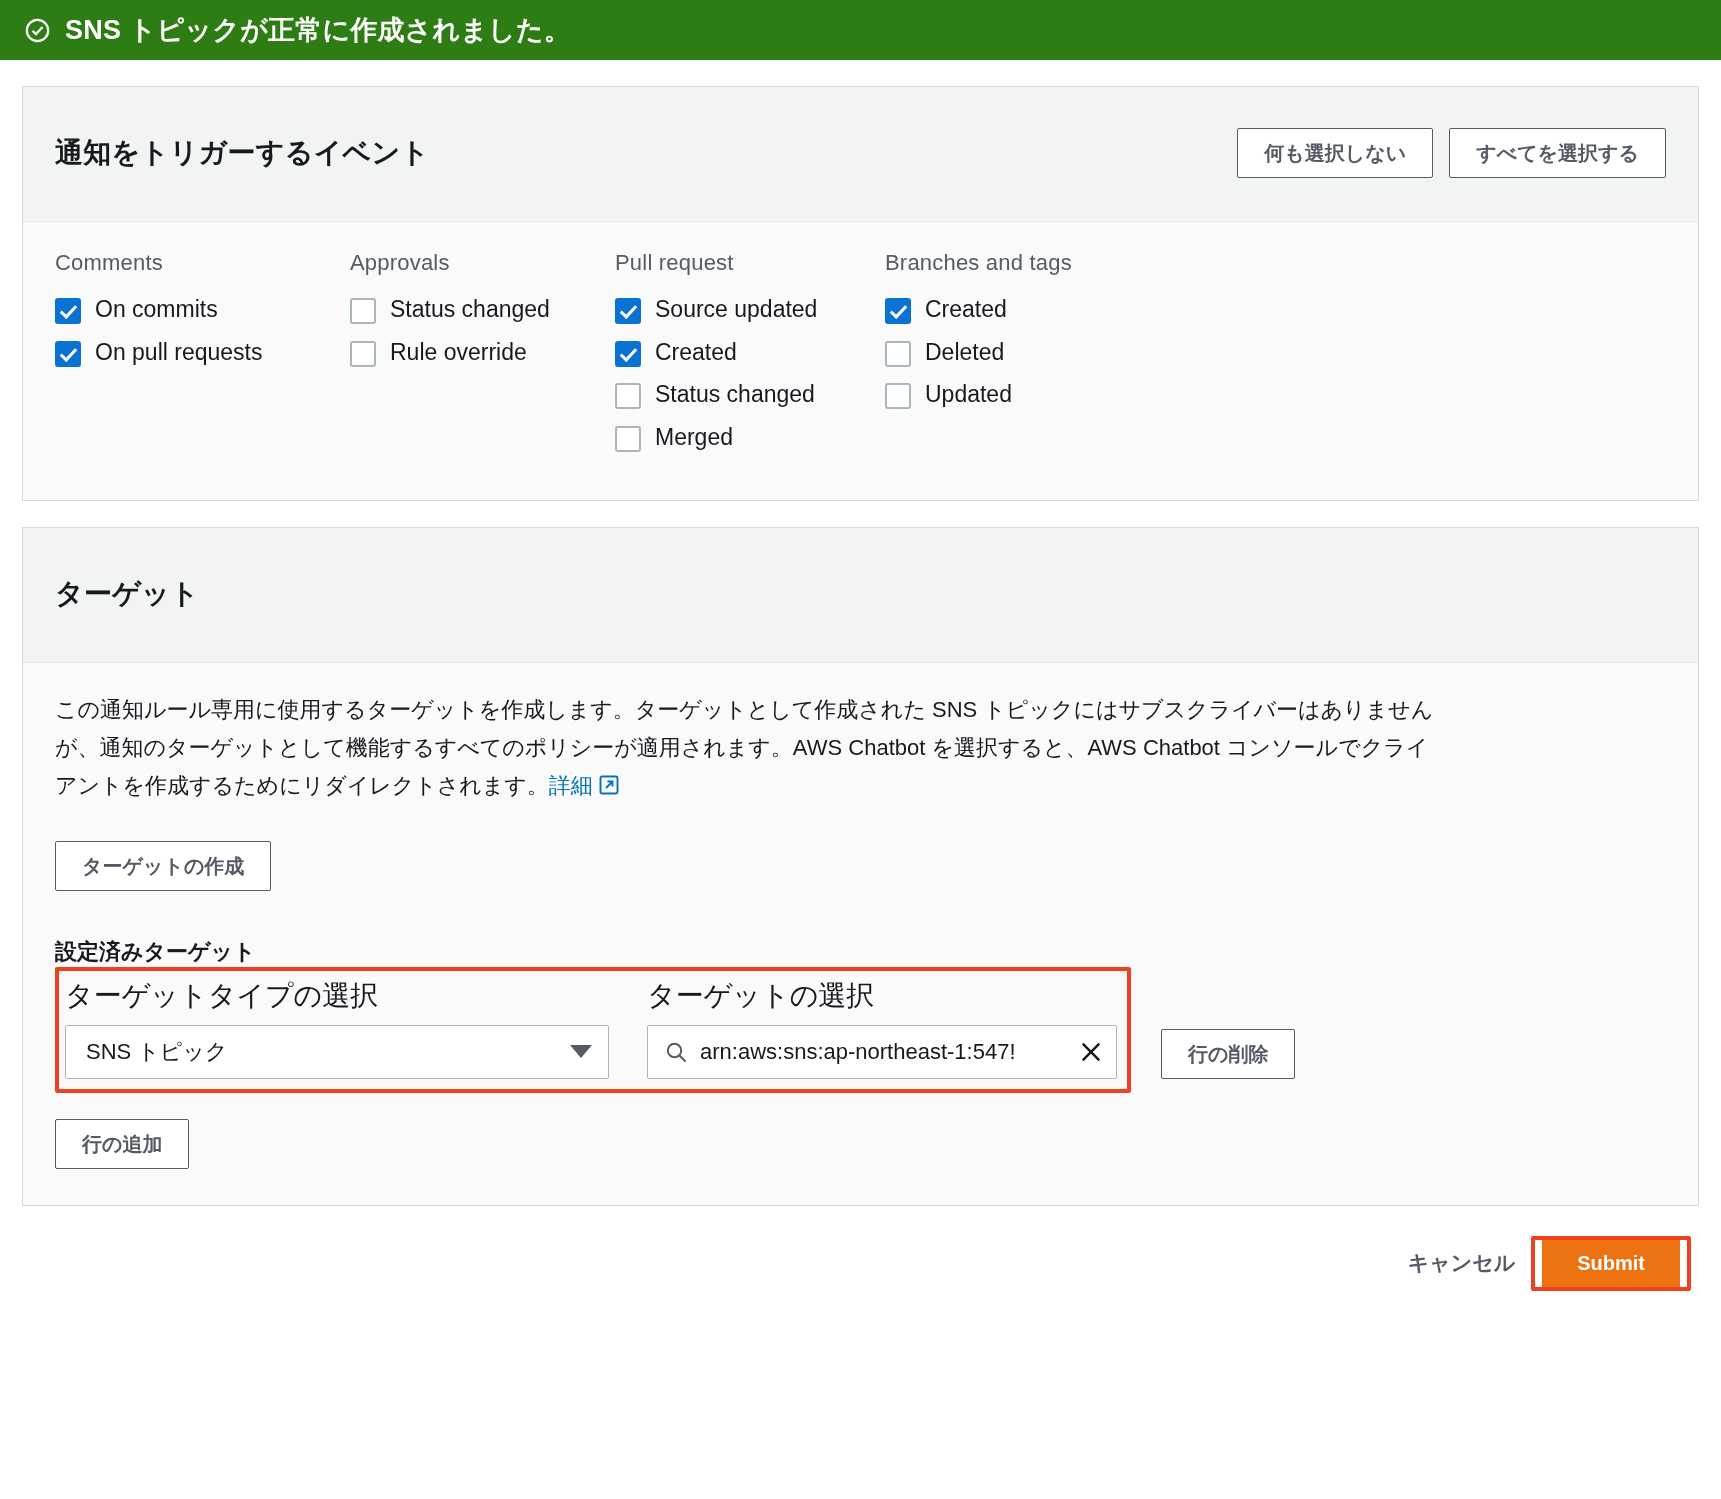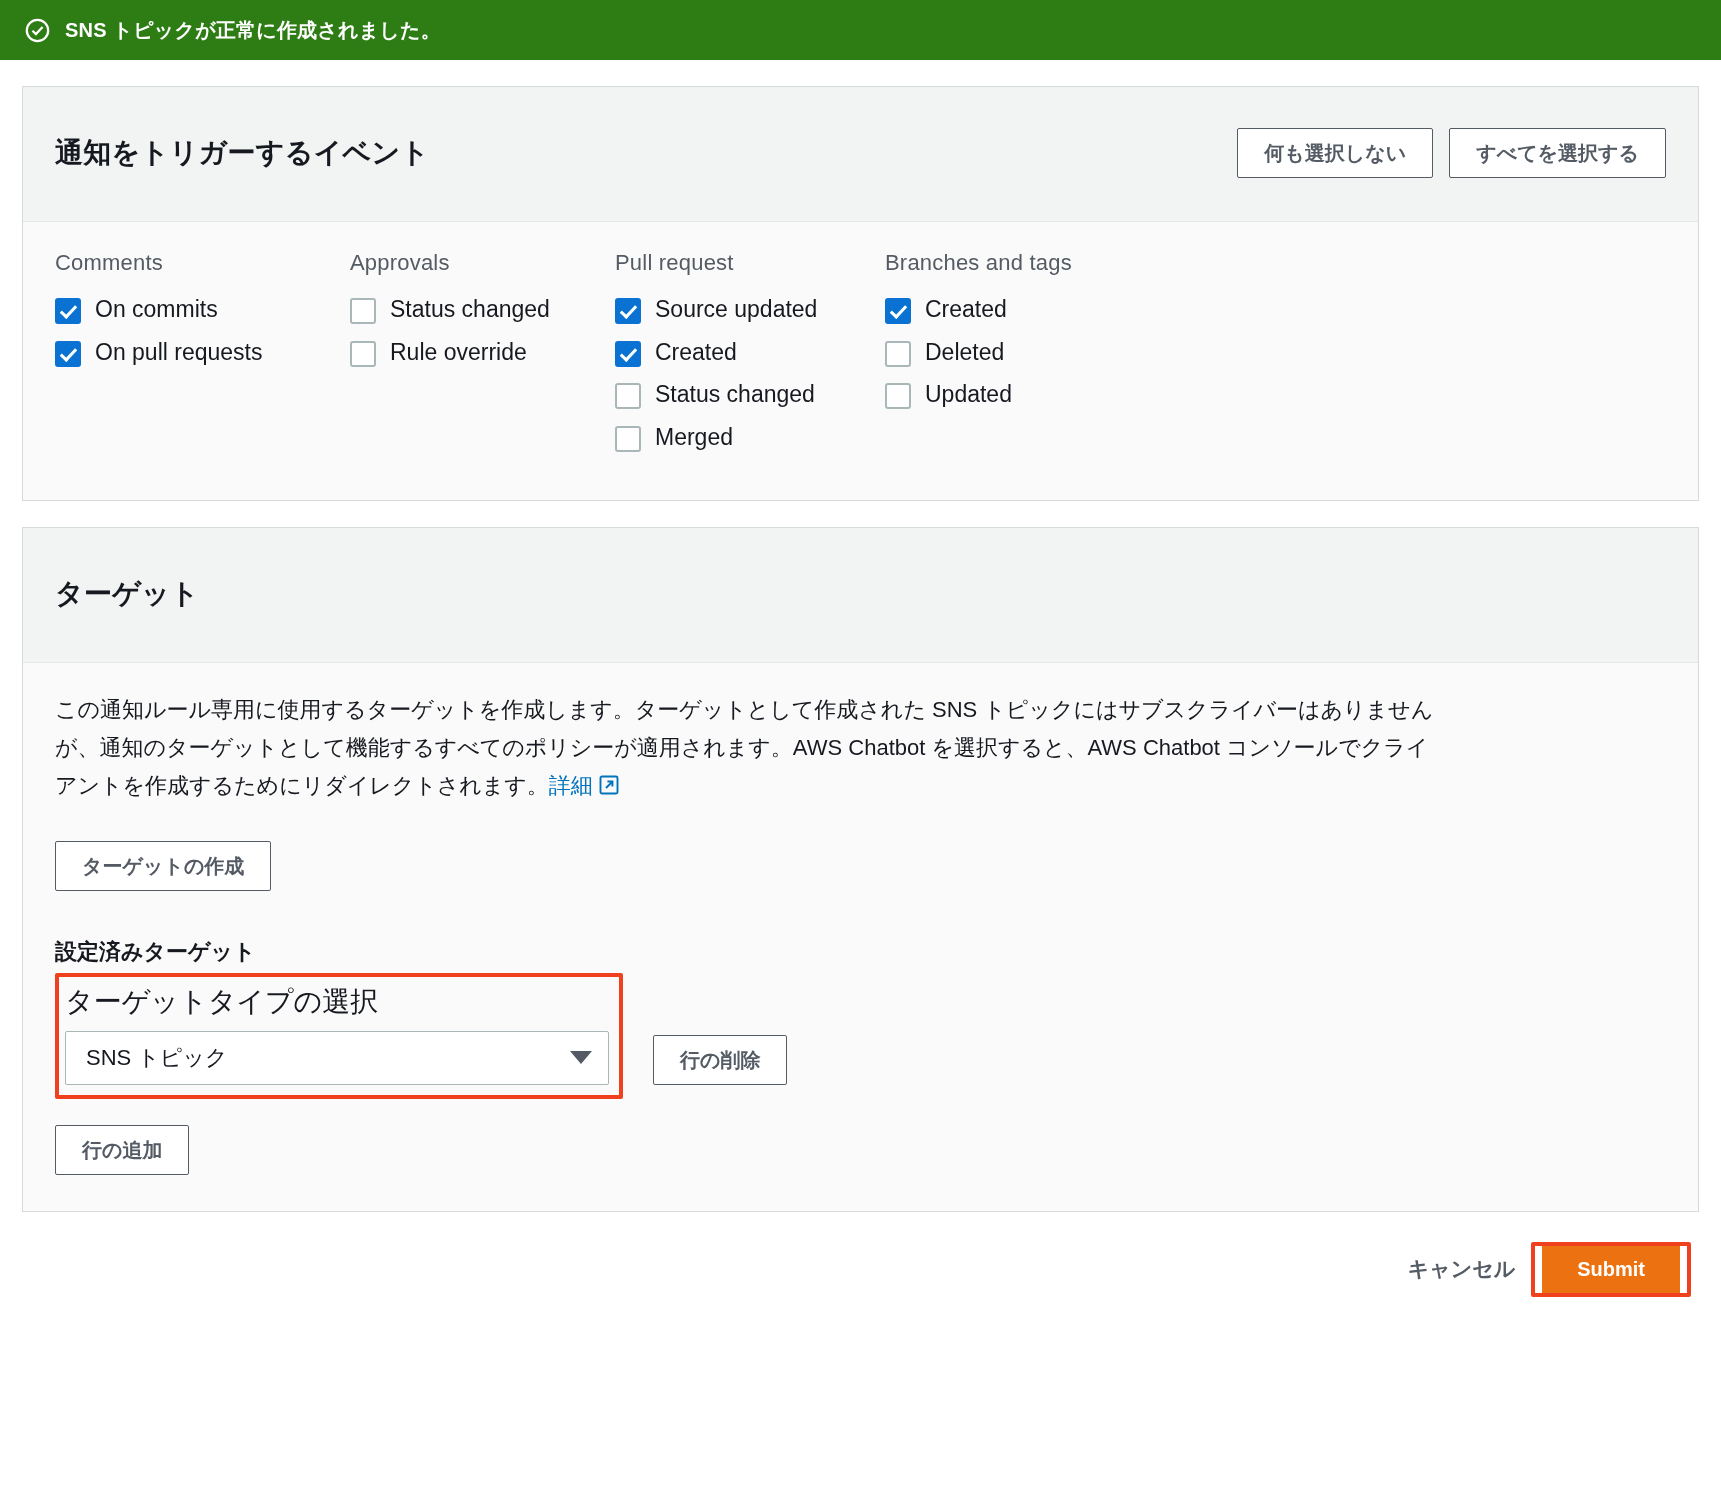--- a/index.html
+++ b/index.html
@@ -21,21 +21,21 @@
     gap: 14px;
   }
   .flash-icon {
     width: 27px; height: 27px;
     flex: 0 0 27px;
     color: #ffffff;
   }
   .flash-icon svg { display: block; width: 27px; height: 27px; }
   .flash-text {
     color: #ffffff;
-    font-size: 20px;
+    font-size: 27px;
     font-weight: bold;
     letter-spacing: .2px;
   }
 
   
   .page {
     padding: 0 22px;
     background: #ffffff;
   }
 
@@ -168,21 +168,21 @@
     width: 20px; height: 20px;
     vertical-align: -2px;
     margin-left: 6px;
   }
   .ext-icon svg { display: block; }
 
   .subhead {
     font-size: 22px;
     font-weight: bold;
     color: #16191f;
-    margin: 46px 0 6px 0;
+    margin: 46px 0 0 0;
   }
 
   
   .target-row-wrap {
     display: flex;
     align-items: flex-end;
     gap: 0;
   }
   .hl-box {
     position: relative;
@@ -394,20 +394,38 @@
         <div class="hl-box">
 
           <div>
             <span class="field-label">ターゲットタイプの選択</span>
             <div class="select-ctl">
               <span class="select-value">SNS トピック</span>
               <span class="caret"></span>
             </div>
           </div>
 
+          <div>
+            <span class="field-label">ターゲットの選択</span>
+            <div class="search-ctl">
+              <span class="search-icon">
+                <svg viewBox="0 0 24 24" fill="none" stroke="currentColor" stroke-width="2">
+                  <circle cx="10.5" cy="10.5" r="6.7"></circle>
+                  <path d="M15.5 15.5 L21 21" stroke-linecap="round"></path>
+                </svg>
+              </span>
+              <span class="search-text">arn:aws:sns:ap-northeast-1:547!</span>
+              <span class="clear-x">
+                <svg viewBox="0 0 24 24" fill="none" stroke="currentColor" stroke-width="2.3" stroke-linecap="round">
+                  <path d="M5 5 L19 19"></path>
+                    <path d="M19 5 L5 19"></path>
+                </svg>
+              </span>
+            </div>
+          </div>
 
         </div>
 
         <button class="btn delete-row-btn">行の削除</button>
       </div>
 
       <button class="btn add-row-btn">行の追加</button>
 
     </div>
   </section>

